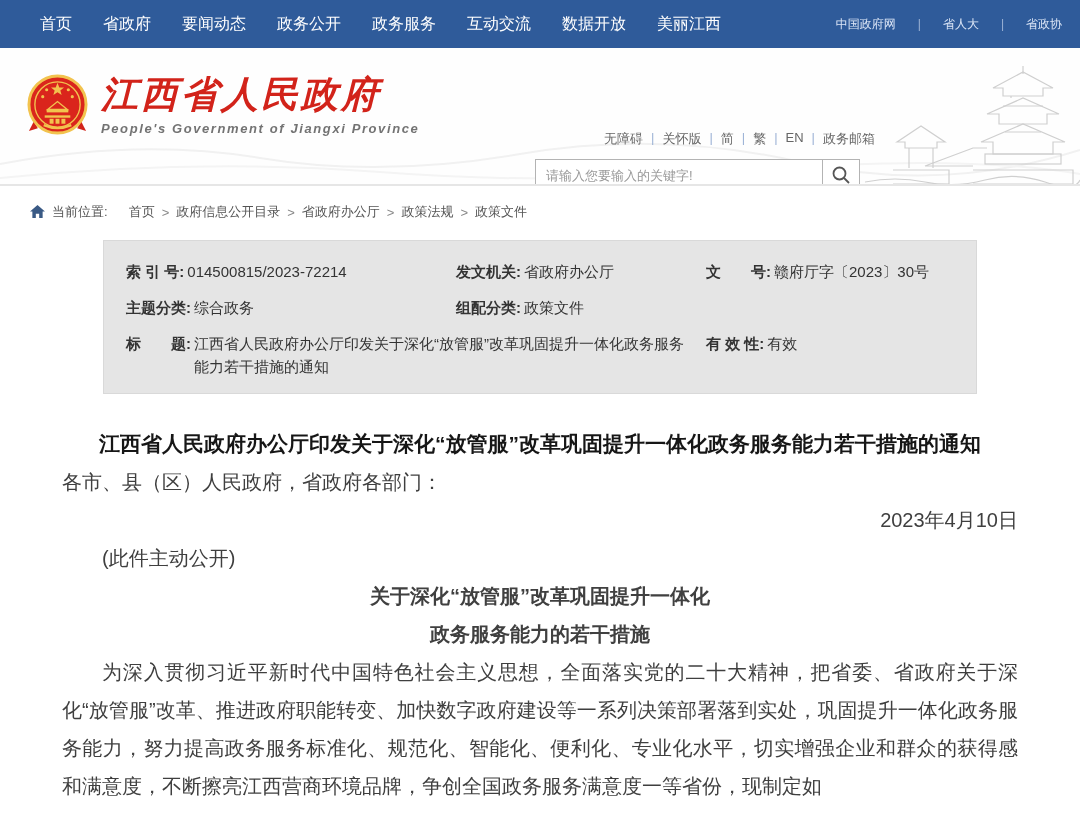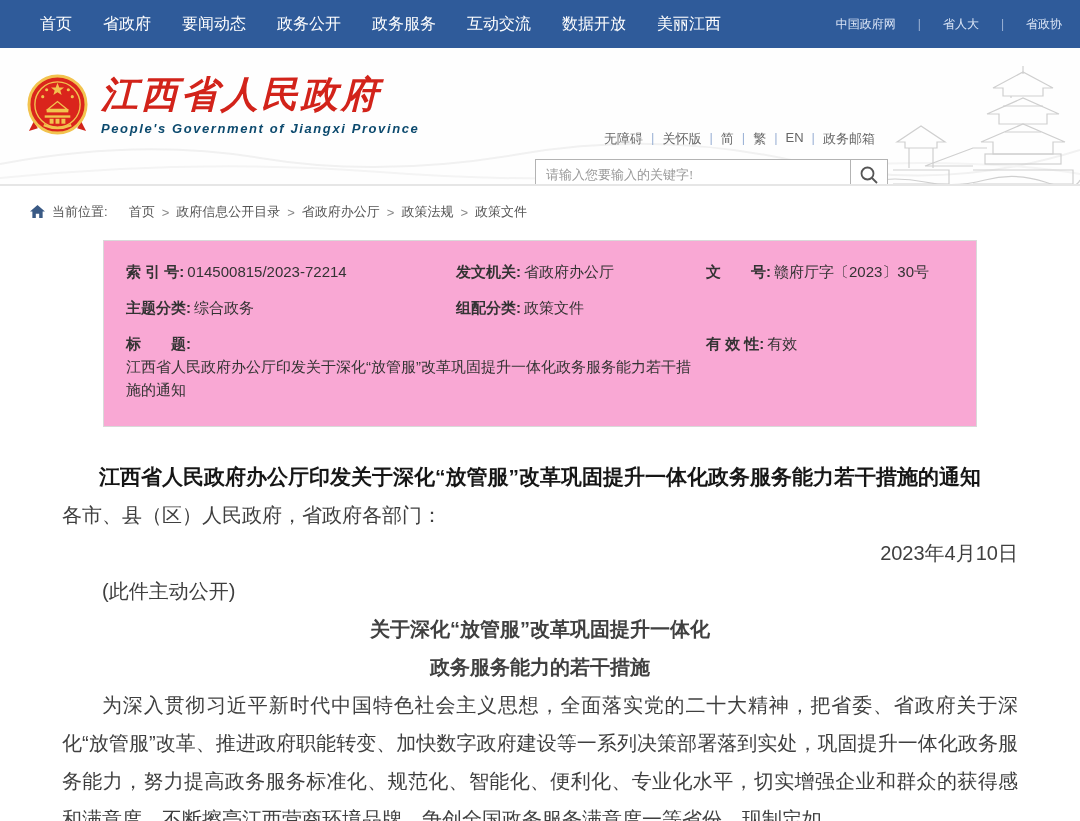--- a/index.html
+++ b/index.html
@@ -22,43 +22,43 @@
   .topbar-right a { color:#dce6f7; text-decoration:none; }
   .pipe { color:#9db3d6; }
   
   .header { position:relative; height:138px; background:#fefefe;
     border-bottom:2px solid #e6e6e6; overflow:hidden; }
   .watermark { position:absolute; left:0; bottom:0; pointer-events:none; }
   .pagoda { position:absolute; right:0; bottom:-2px; pointer-events:none; }
   .logo-wrap { position:absolute; left:26px; top:26px; display:flex; align-items:center; gap:12px;font-style:italic; }
   .site-title { color:var(--brand_red,#d2231a); font-size:37px; font-weight:bold;
     letter-spacing:3px; line-height:1.1; }
-  .site-subtitle { color:#0c4a6e; font-size:13px; letter-spacing:1.6px; margin-top:6px; font-weight:bold; }
+  .site-subtitle { color:#737373; font-size:13px; letter-spacing:1.6px; margin-top:6px; font-weight:bold; }
   .utility { position:absolute; top:82px; right:205px; display:flex; gap:8px;
     font-size:13px; color:#666; }
   .utility a { color:#666; text-decoration:none; }
   .search-bar { position:absolute; top:111px; left:535px; display:flex; }
-  .search-input { width:316px; height:32px; border:1px solid #b3b3b3; padding:0 10px;
-    font-size:13px; outline:none; font-family:Liberation Serif, serif; color:#333; background:#fff; }
+  .search-input { width:288px; height:32px; border:1px solid #b3b3b3; padding:0 10px;
+    font-size:13px; outline:none; font-family:Liberation Sans, sans-serif; color:#333; background:#fff; }
   .search-input::placeholder { color:var(--placeholder_gray,#999); }
   .search-btn { width:37px; height:32px; border:1px solid #b3b3b3; border-left:none;
     background:#fff; display:flex; align-items:center; justify-content:center; cursor:pointer; padding:0; }
   
   .breadcrumb { padding:17px 0 0 30px; display:flex; align-items:center; gap:7px;
     font-size:13px; color:#555; }
   .breadcrumb a { color:#555; text-decoration:none; }
   .crumb-sep { color:#888; }
   .loc-label { margin-right:14px;text-align:center; }
   
   .meta-box { width:874px; margin:19px auto 0; border:1px solid var(--border_gray,#d9d9d9);
-    padding:19px 22px 25px; background:#f9a8d4; }
+    padding:19px 22px 15px; background:#e5e5e5; }
   .meta-grid { display:grid; grid-template-columns:330px 250px 1fr; row-gap:13px;
     font-size:15px; line-height:23px; color:#333; }
   .meta-cell { display:flex; padding-right:10px; }
-  .span2 { grid-column:1 / 3;flex-direction:column; }
+  .span2 { grid-column:1 / 3; }
   .meta-label { font-weight:bold; white-space:pre; margin-right:3px; flex:none; }
   .meta-value { flex:1; }
   
   .article { padding:0 62px; color:var(--text_body,#3f3f3f); }
   .article p { margin:0; font-size:20px; line-height:38px; }
   .article-title { margin:31px auto 0; max-width:935px; text-align:center;
     font-size:21px; line-height:38px; font-weight:bold; color:#161616; }
   .salutation { margin-top:33px; }
   .indent { text-indent:2em; }
   .date-line { text-align:right; }

